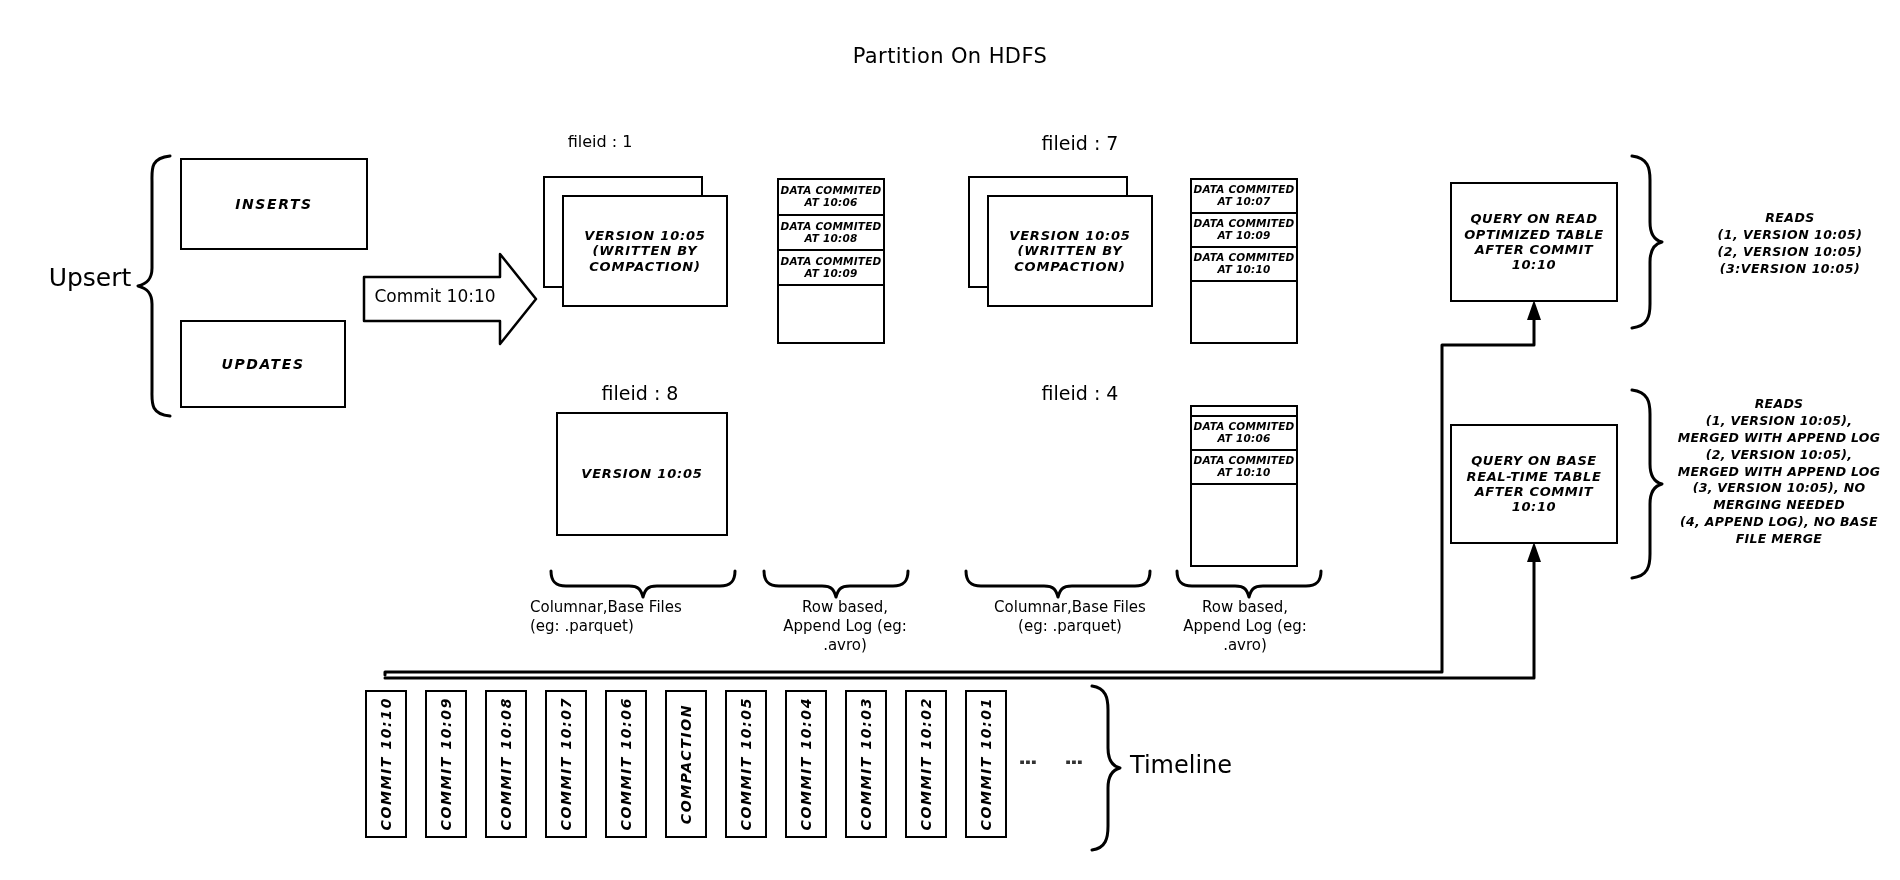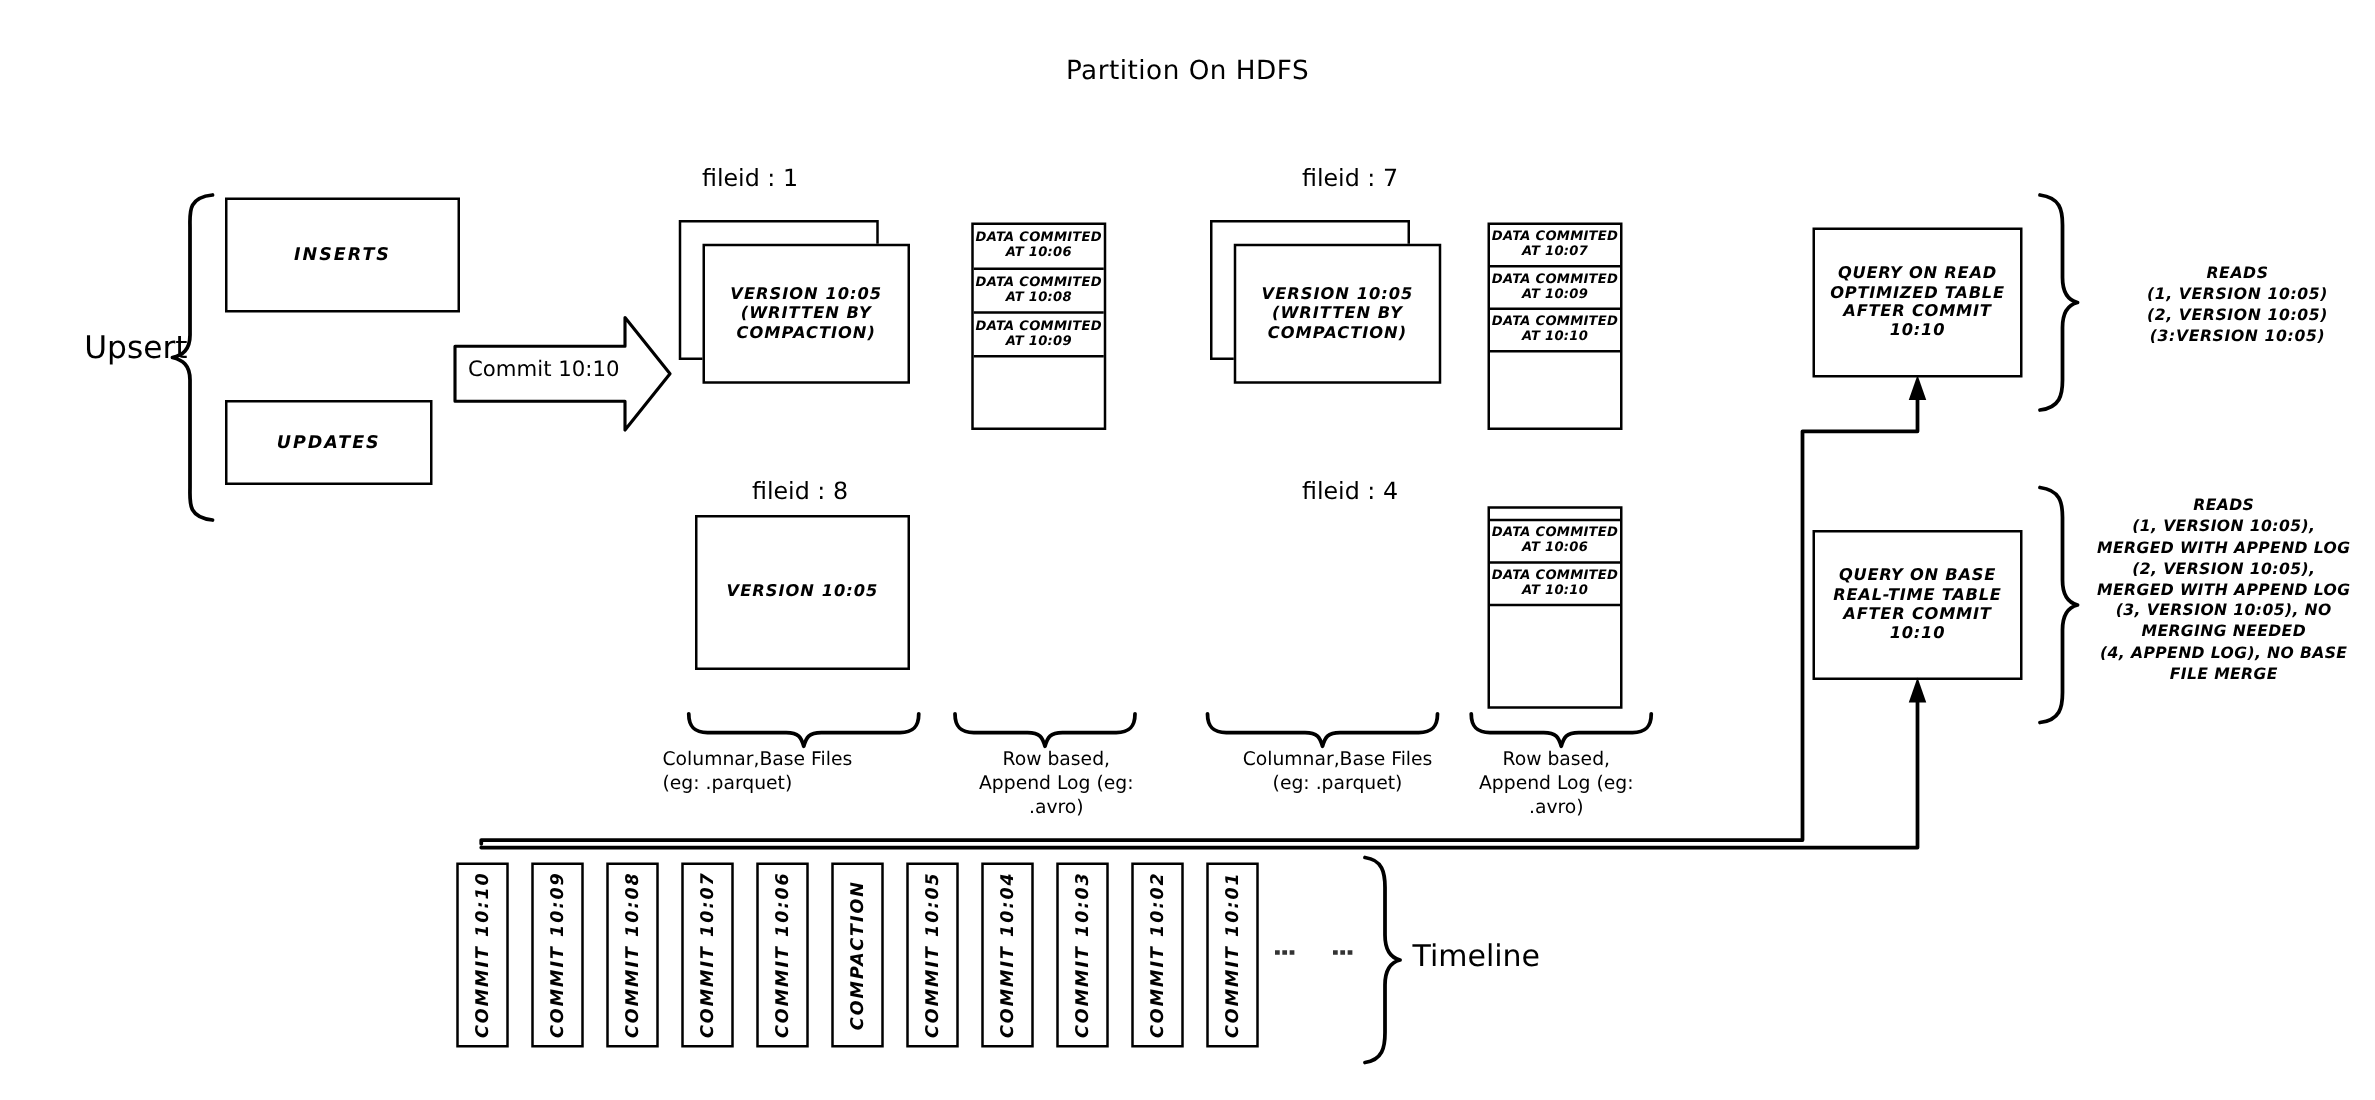--- a/index.html
+++ b/index.html
@@ -66,29 +66,29 @@
     font-size:20px;font-weight:bold;letter-spacing:2px;
     color:#333;
   }
   svg.overlay{position:absolute;left:0;top:0;width:1900px;height:880px;pointer-events:none;}
 </style>
 </head>
 <body>
 
 <div class="title">Partition On HDFS</div>
 
-<div class="lbl plain-hand" style="left:30px;top:262px;width:120px;font-size:25px;text-align:right;">Upsert</div>
+<div class="lbl plain-hand" style="left:30px;top:262px;width:120px;font-size:25px;text-align:center;">Upsert</div>
 
 <div class="box bold-hand" style="left:180px;top:158px;width:188px;height:92px;font-size:14px;letter-spacing:1.6px;">INSERTS</div>
 
-<div class="box bold-hand" style="left:180px;top:320px;width:166px;height:68px;font-size:14px;letter-spacing:1.6px;">UPDATES</div>
+<div class="box bold-hand" style="left:180px;top:320px;width:166px;height:88px;font-size:14px;letter-spacing:1.6px;">UPDATES</div>
 
 <div class="lbl plain-hand" style="left:360px;top:286px;width:150px;font-size:17px;">Commit 10:10</div>
 
-<div class="lbl plain-hand" style="left:520px;top:132px;width:160px;font-size:19px;">fileid : 1</div>
+<div class="lbl plain-hand" style="left:520px;top:132px;width:160px;font-size:16px;">fileid : 1</div>
 
 <div class="box" style="left:543px;top:176px;width:160px;height:112px;"></div>
 
 <div class="box" style="left:562px;top:195px;width:166px;height:112px;flex-direction:column;">
   <div class="bold-hand" style="font-size:13px;letter-spacing:.8px;">VERSION 10:05</div>
   <div class="bold-hand" style="font-size:13px;letter-spacing:.8px;">(WRITTEN BY</div>
   <div class="bold-hand" style="font-size:13px;letter-spacing:.8px;">COMPACTION)</div>
 </div>
 
 <div class="logstack" style="left:777px;top:178px;width:108px;height:166px;display:flex;flex-direction:column;">

